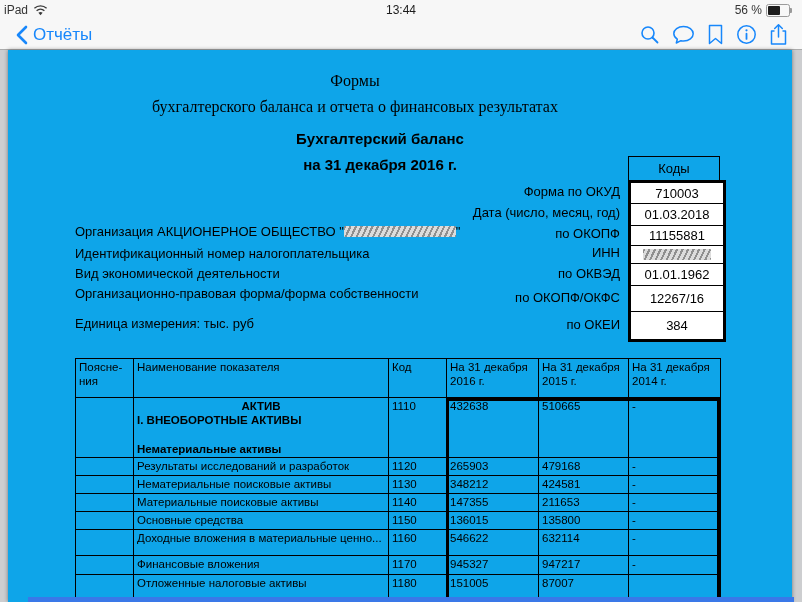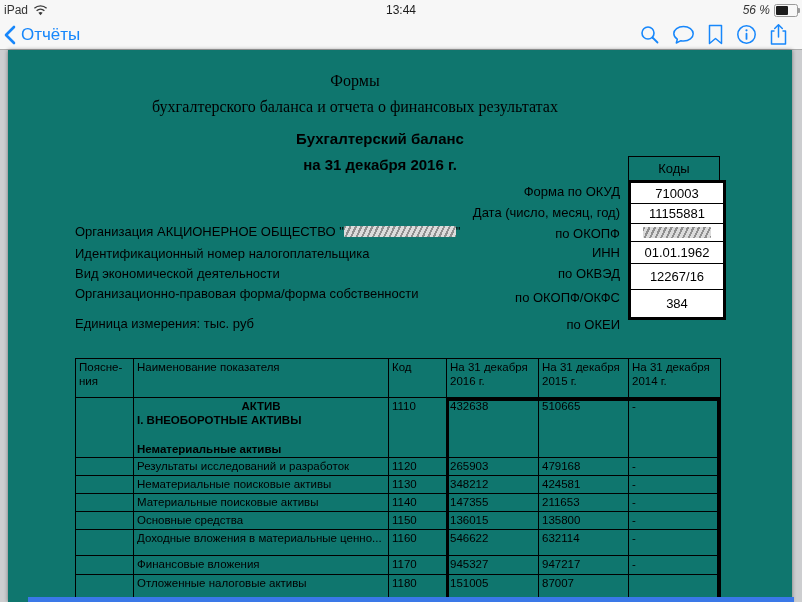--- a/index.html
+++ b/index.html
@@ -4,34 +4,34 @@
 <style>
   html,body{margin:0;padding:0;}
   body{font-family:"Liberation Sans","DejaVu Sans",sans-serif;}
   #screen{position:relative;width:802px;height:602px;background:#cdced0;overflow:hidden;}
 
   
   .statusbar{position:absolute;left:0;top:0;width:802px;height:20px;background:#f7f7f7;
     display:flex;align-items:center;justify-content:space-between;font-size:12px;color:#353535;}
   .sb-left{display:flex;align-items:center;gap:5px;padding-left:4px;}
   .sb-center{position:absolute;left:0;right:0;text-align:center;font-weight:400;color:#1c1c1c;}
-  .sb-right{display:flex;align-items:center;gap:4px;padding-right:4px;position:relative;z-index:2;font-style:italic;}
+  .sb-right{display:flex;align-items:center;gap:4px;padding-right:12px;position:relative;z-index:2;}
   .batt{position:relative;width:22px;height:11px;border:1px solid #9a9a9a;border-radius:2.5px;background:#f7f7f7;}
   .batt-fill{position:absolute;left:1px;top:1px;bottom:1px;width:56%;background:#1c1c1c;border-radius:1px;}
   .batt-nub{position:absolute;right:-3px;top:3px;width:2px;height:5px;background:#9a9a9a;border-radius:0 1px 1px 0;}
 
   
   .navbar{position:absolute;left:0;top:20px;width:802px;height:29px;background:#f7f7f7;
     border-bottom:1px solid #acacac;display:flex;align-items:center;justify-content:space-between;}
-  .nav-back{display:flex;align-items:center;gap:5px;padding-left:4px;color:#1787fb;font-size:17px;cursor:pointer;}
+  .nav-back{display:flex;align-items:center;gap:5px;padding-left:16px;color:#1787fb;font-size:17px;cursor:pointer;}
   .nav-icons{display:flex;align-items:center;gap:12px;padding-right:14px;}
   .nav-icons svg{display:block;cursor:pointer;}
 
   
-  .page{position:absolute;left:8px;top:50px;width:784px;height:552px;background:#0f766e;
+  .page{position:absolute;left:8px;top:50px;width:784px;height:552px;background:#0ea5e9;
     box-shadow:0 0 4px rgba(0,0,0,.45);overflow:hidden;color:#000;}
 
   .t-serif{position:absolute;left:0;width:694px;text-align:center;
     font-family:"Liberation Serif","DejaVu Serif",serif;font-size:16px;}
   .t-bold{position:absolute;left:0;width:744px;text-align:center;font-size:15px;font-weight:700;}
 
   .lbl{position:absolute;font-size:13px;white-space:nowrap;}
   .rlbl{position:absolute;font-size:13px;white-space:nowrap;width:300px;right:172px;text-align:right;}
 
   .redact{display:inline-block;height:11px;border-radius:1px;vertical-align:-1px;
@@ -136,20 +136,21 @@
     <div class="rlbl" style="top:155px">Дата (число, месяц, год)</div>
     <div class="rlbl" style="top:176px">по ОКОПФ</div>
     <div class="rlbl" style="top:195px">ИНН</div>
     <div class="rlbl" style="top:216px">по ОКВЭД</div>
     <div class="rlbl" style="top:240px">по ОКОПФ/ОКФС</div>
     <div class="rlbl" style="top:267px">по ОКЕИ</div>
 
     <div class="codes-hdr">Коды</div>
     <div class="codes-box">
       <div class="codes-row" style="height:20px">710003</div>
+      <div class="codes-row" style="height:22px">01.03.2018</div>
       <div class="codes-row" style="height:20px">11155881</div>
       <div class="codes-row" style="height:18px">
           <span class="redact" style="width:68px"></span>
         </div>
       <div class="codes-row" style="height:22px">01.01.1962</div>
       <div class="codes-row" style="height:26px">12267/16</div>
       <div class="codes-row" style="height:28px">384</div>
     </div>
 
     <table class="bal">

